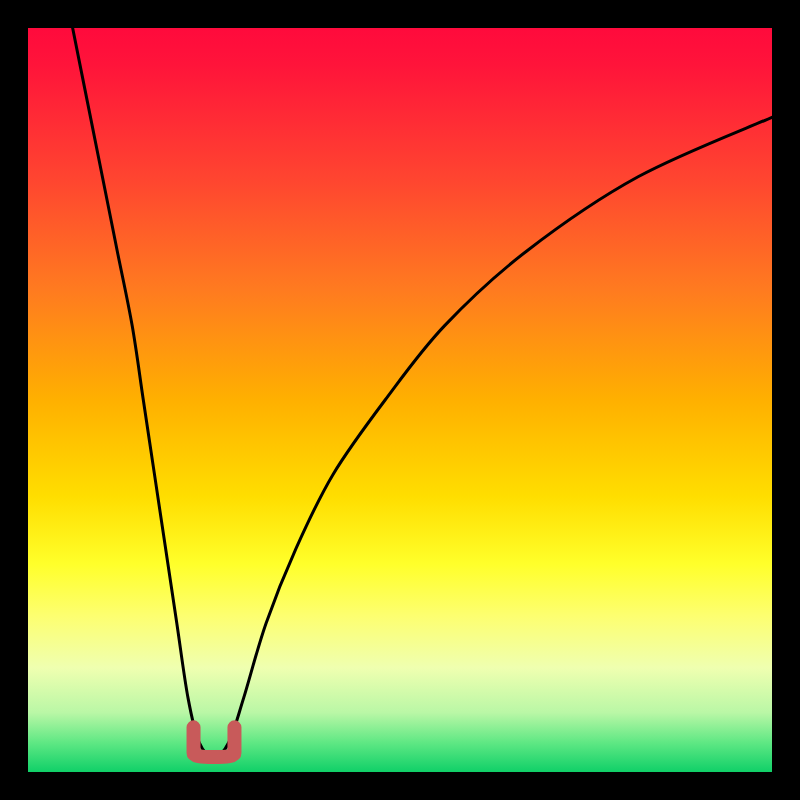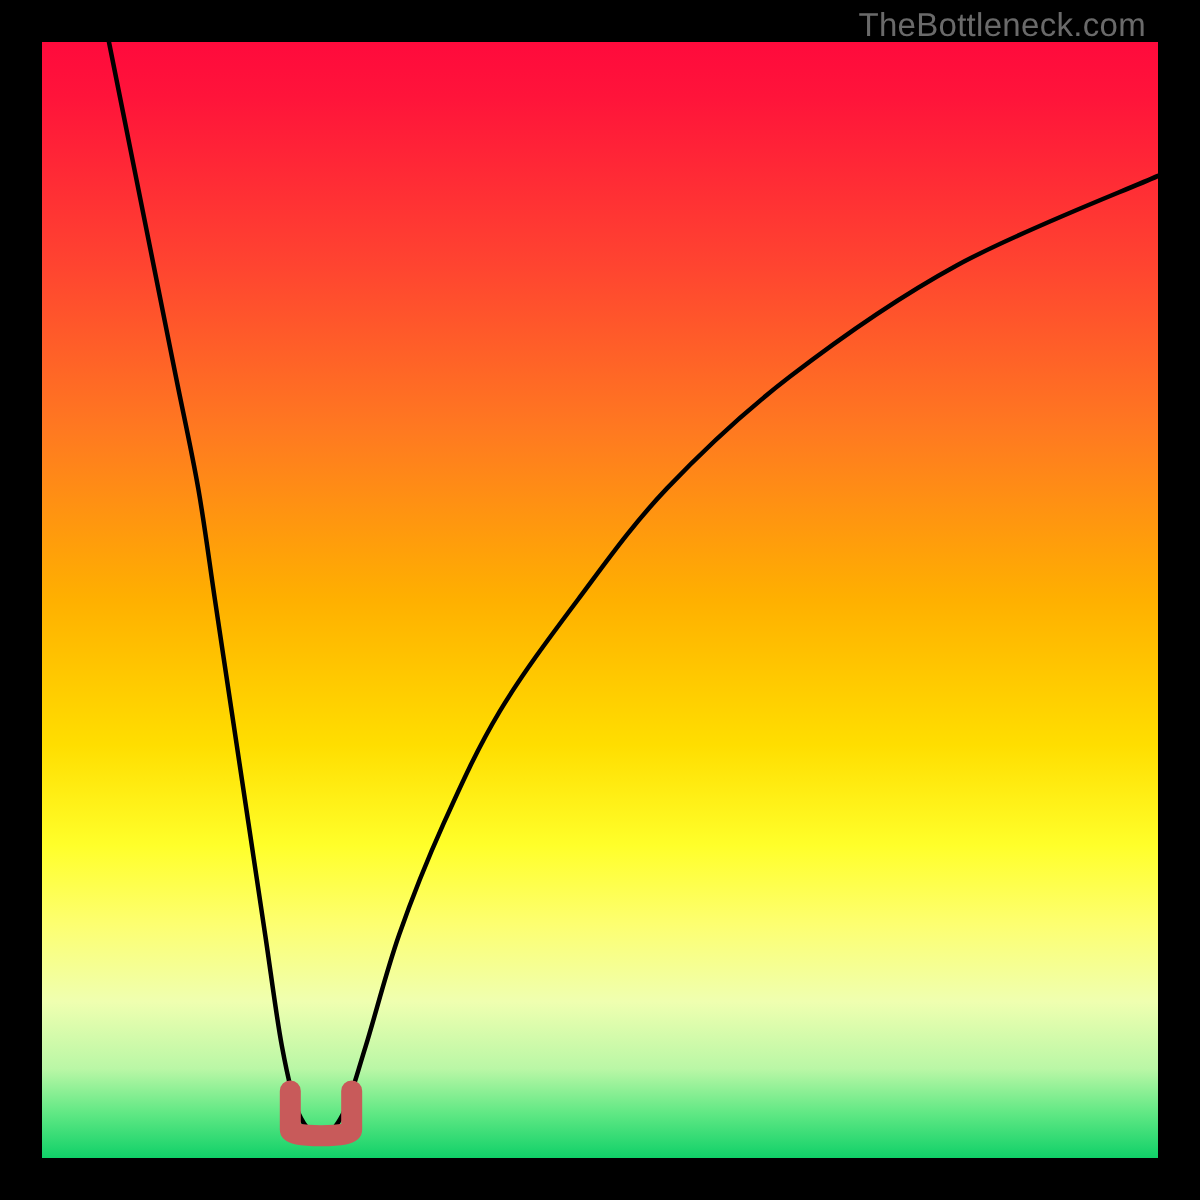--- a/index.html
+++ b/index.html
@@ -35,21 +35,20 @@
     user-select: none;
   }
   svg {
     display: block;
   }
 </style>
 </head>
 <body>
 
 <div class="frame">
-  <div class="watermark">TheBottleneck.com</div>
   <div class="plot">
     <svg id="chart-svg" width="744" height="744" viewBox="0 0 744 744" preserveAspectRatio="none">
       <defs>
         <linearGradient id="bg-grad" x1="0" y1="0" x2="0" y2="1">
             <stop offset="0%" stop-color="#ff0a3c"></stop>
             <stop offset="5%" stop-color="#ff143a"></stop>
             <stop offset="20%" stop-color="#ff4430"></stop>
             <stop offset="35%" stop-color="#ff7a20"></stop>
             <stop offset="50%" stop-color="#ffb000"></stop>
             <stop offset="63%" stop-color="#ffde00"></stop>

